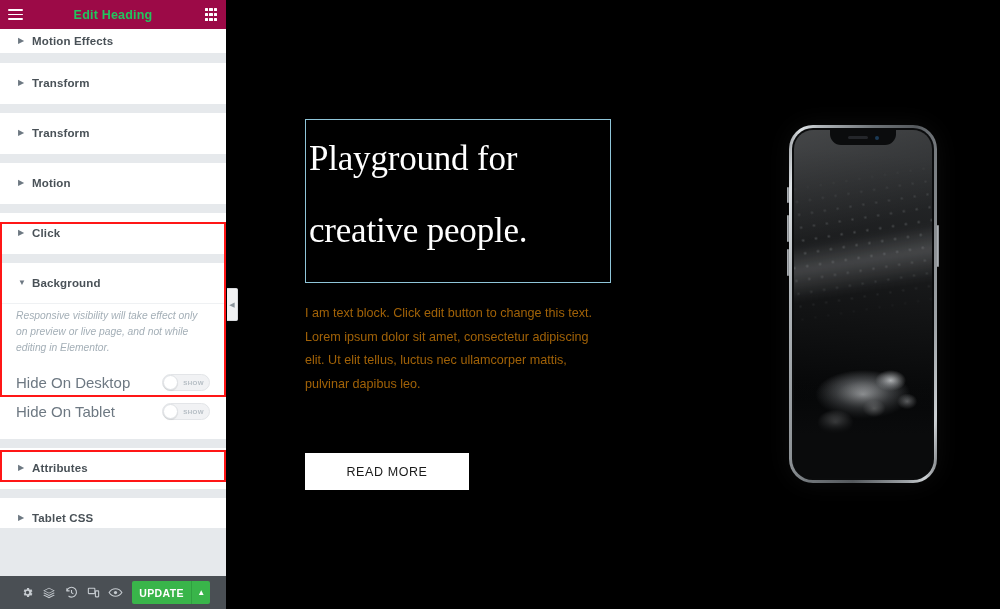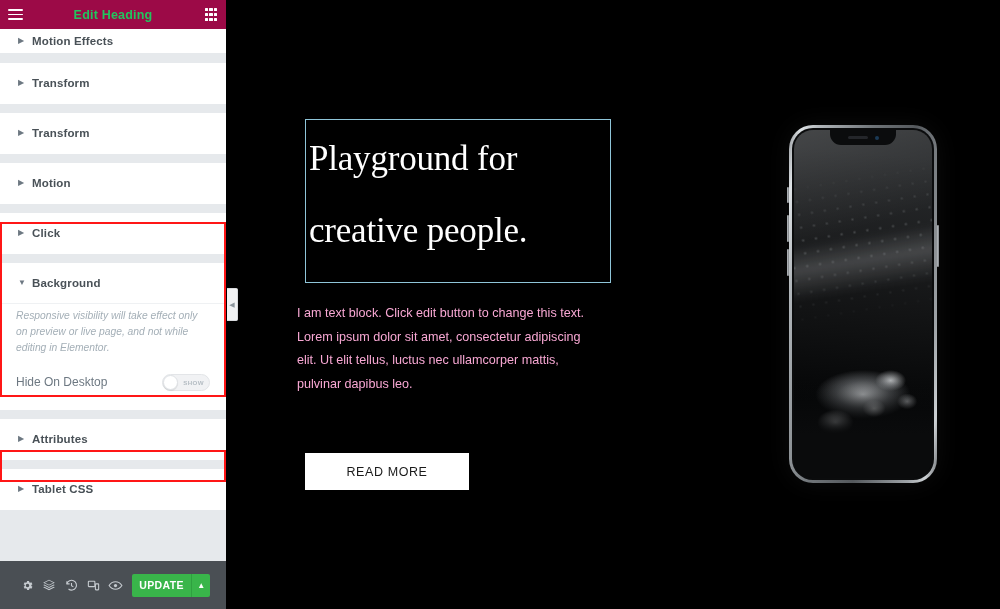--- a/index.html
+++ b/index.html
@@ -77,21 +77,21 @@
     border-top: 1px solid #eff1f3;
   }
   .note {
     font-size: 10.3px; line-height: 16px; color: #a4afb7;
     font-style: italic; margin-bottom: 12px; padding-top: 4px;
   }
   .ctrl-row {
     display: flex; align-items: center; justify-content: space-between;
     height: 28px; margin-bottom: 1px;
   }
-  .ctrl-label { font-size: 12px; color: #6d7882; }
+  .ctrl-label { font-size: 15px; color: #6d7882; }
   .switch {
     width: 48px; height: 17px; border-radius: 9px;
     background: #f1f2f4; border: 1px solid #e3e5e8;
     display: flex; align-items: center; position: relative;
     cursor: pointer;
   }
   .switch .knob {
     width: 15px; height: 15px; border-radius: 50%;
     background: #ffffff; border: 1px solid #dfe2e5;
     position: absolute; left: 0px; top: 0px;
@@ -101,21 +101,21 @@
     position: absolute; right: 5px;
     font-size: 6.2px; color: #b4bcc3; letter-spacing: .4px; font-weight: bold;
   }
 
   #need-help {
     text-align: center; padding-top: 36px;
     background: #e6e9ec;
   }
 
   #panel-footer {
-    height: 48px; min-height: 31px;
+    height: 33px; min-height: 31px;
     background: #4a4f54;
     display: flex; align-items: center;
     padding: 0 16px; gap: 0px; margin-top: 48px;
   }
   .foot-icon {
     width: 26px; height: 31px;
     display: flex; align-items: center; justify-content: center;
     color: #c6cbd0; cursor: pointer;
   }
   #update-btn {
@@ -167,23 +167,23 @@
   #heading {
     color: #ffffff;
     font-family: "Liberation Serif", serif;
     font-size: 35px;
     line-height: 72px;
     font-weight: normal;
     padding: 3px 0 0 3px;
     letter-spacing: -0.2px;
   }
   #body-text {
-    position: absolute; left: 71px; top: 302px;
+    position: absolute; left: 79px; top: 302px;
     width: 300px;
-    color: #f9a8d4;
+    color: #a16207;
     font-size: 12.6px;
     line-height: 23.5px;
   }
   #read-more {
     position: absolute; left: 79px; top: 453px;
     width: 164px; height: 37px;
     background: #ffffff; color: #1a1a1a;
     display: flex; align-items: center; justify-content: center;
     font-size: 12.5px; letter-spacing: .6px;
     cursor: pointer;
@@ -346,20 +346,27 @@
           <div class="note">Responsive visibility will take effect only on preview or live page, and not while editing in Elementor.</div>
 
           <div class="ctrl-row">
             <span class="ctrl-label">Hide On Desktop</span>
             <span class="switch">
               <span class="knob"></span>
               <span class="sw-text">SHOW</span>
             </span>
           </div>
 
+          <div class="ctrl-row">
+            <span class="ctrl-label">Hide On Tablet</span>
+            <span class="switch">
+              <span class="knob"></span>
+              <span class="sw-text">SHOW</span>
+            </span>
+          </div>
 
         </div>
       </div>
       <div class="gap-sm"></div>
 
       <div class="acc-section">
         <div class="acc-head">
           <span class="caret">▶</span>
           <span class="acc-label">Attributes</span>
         </div>

